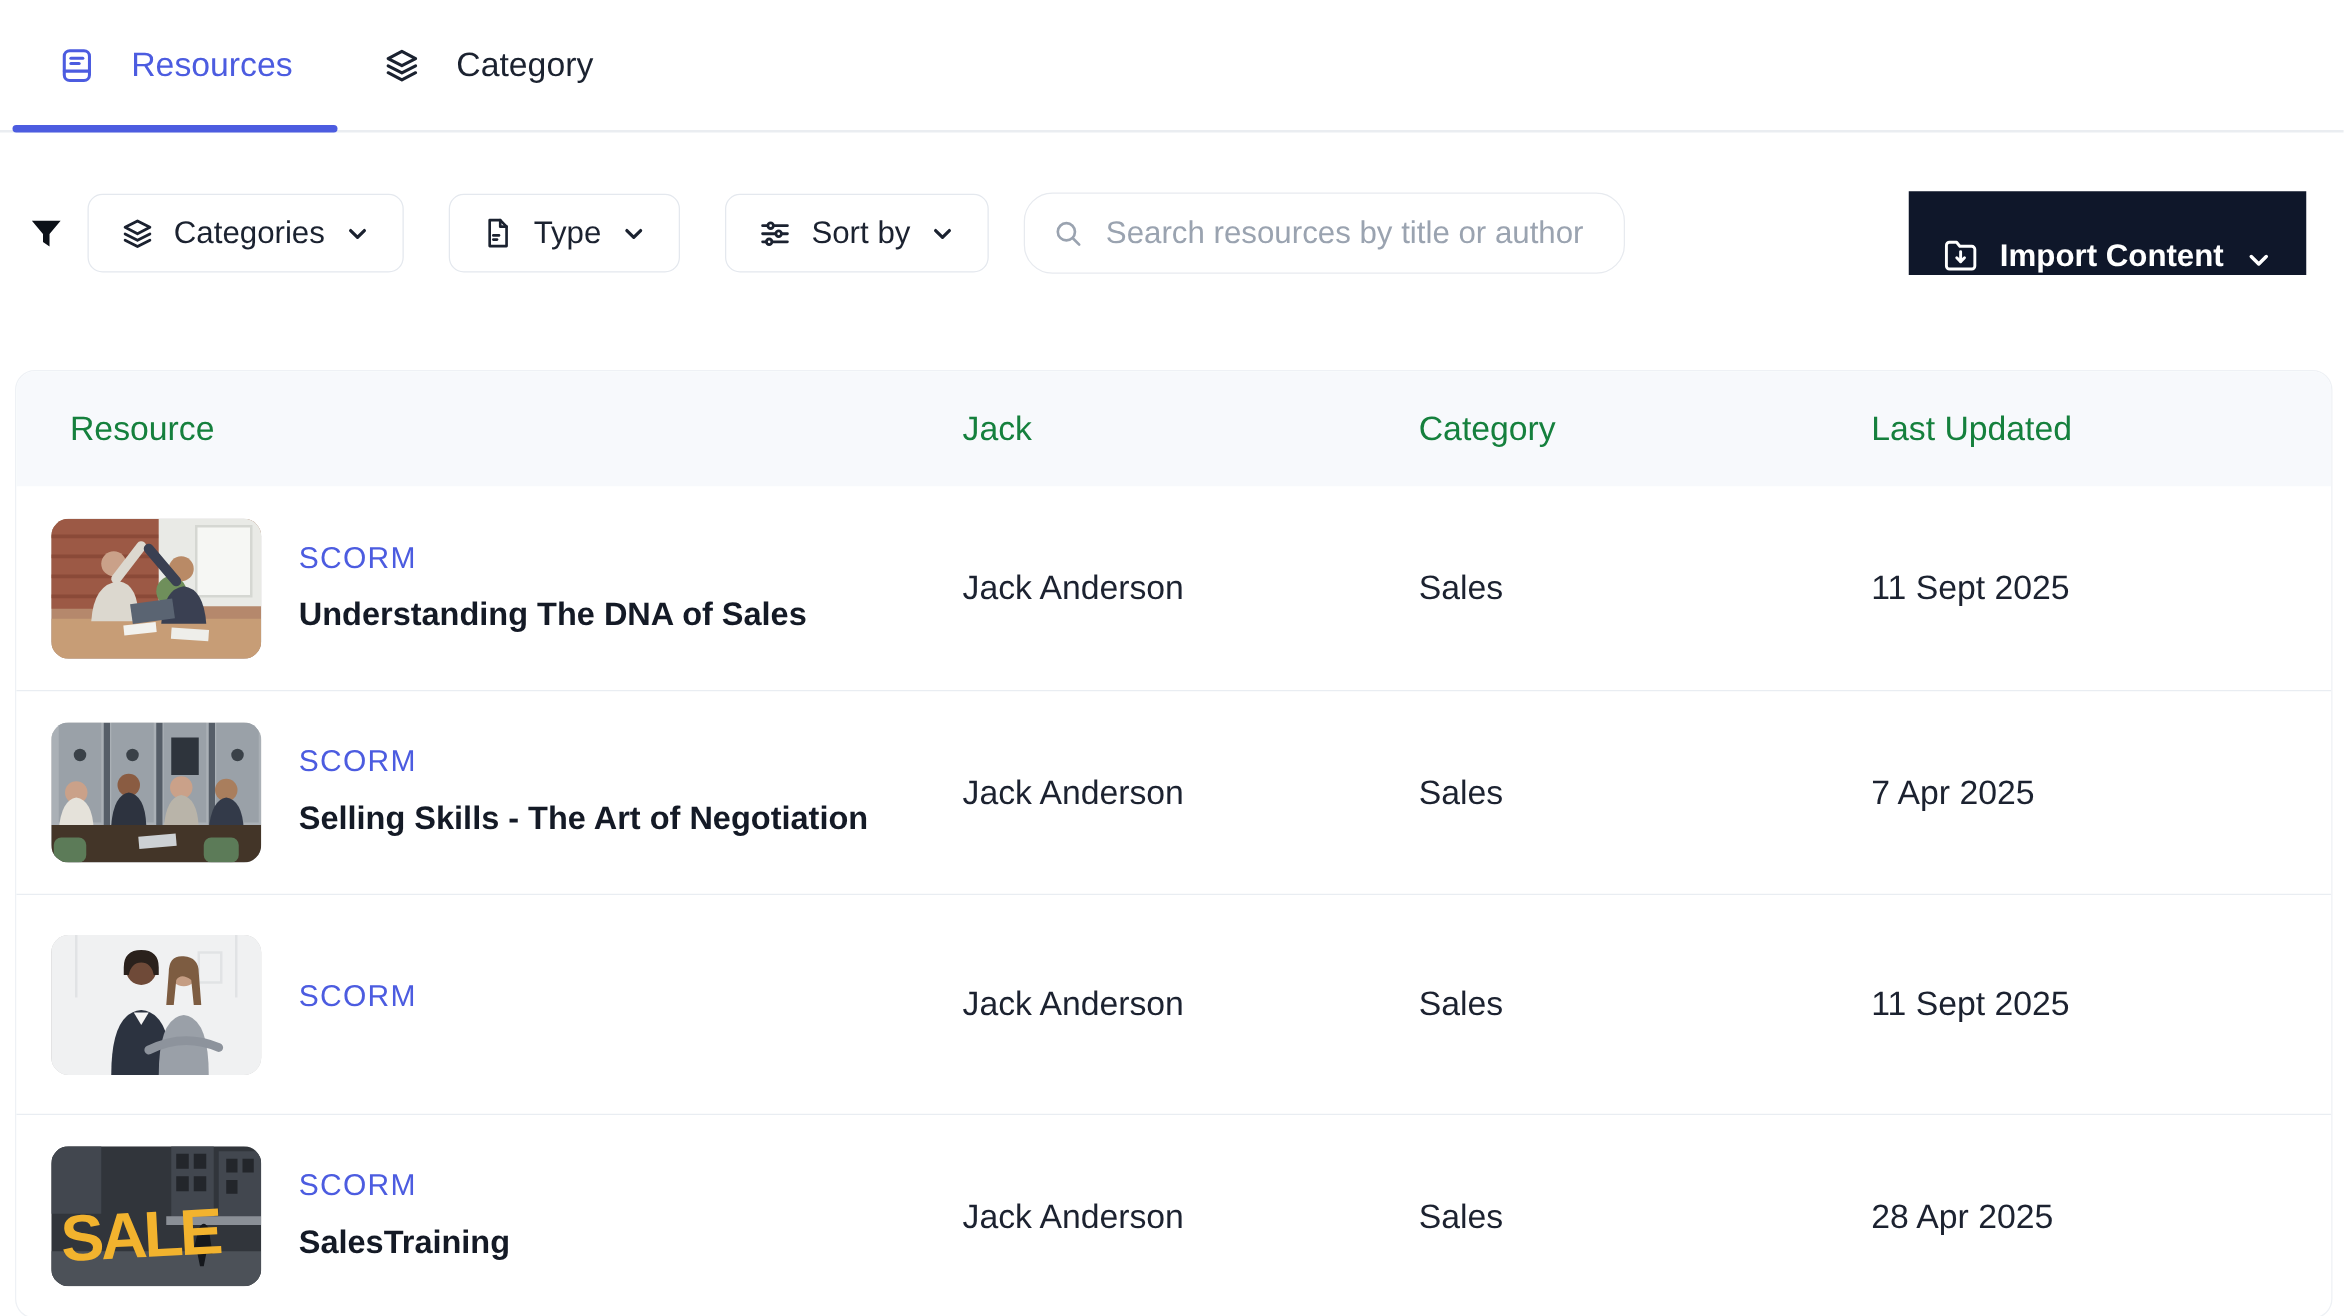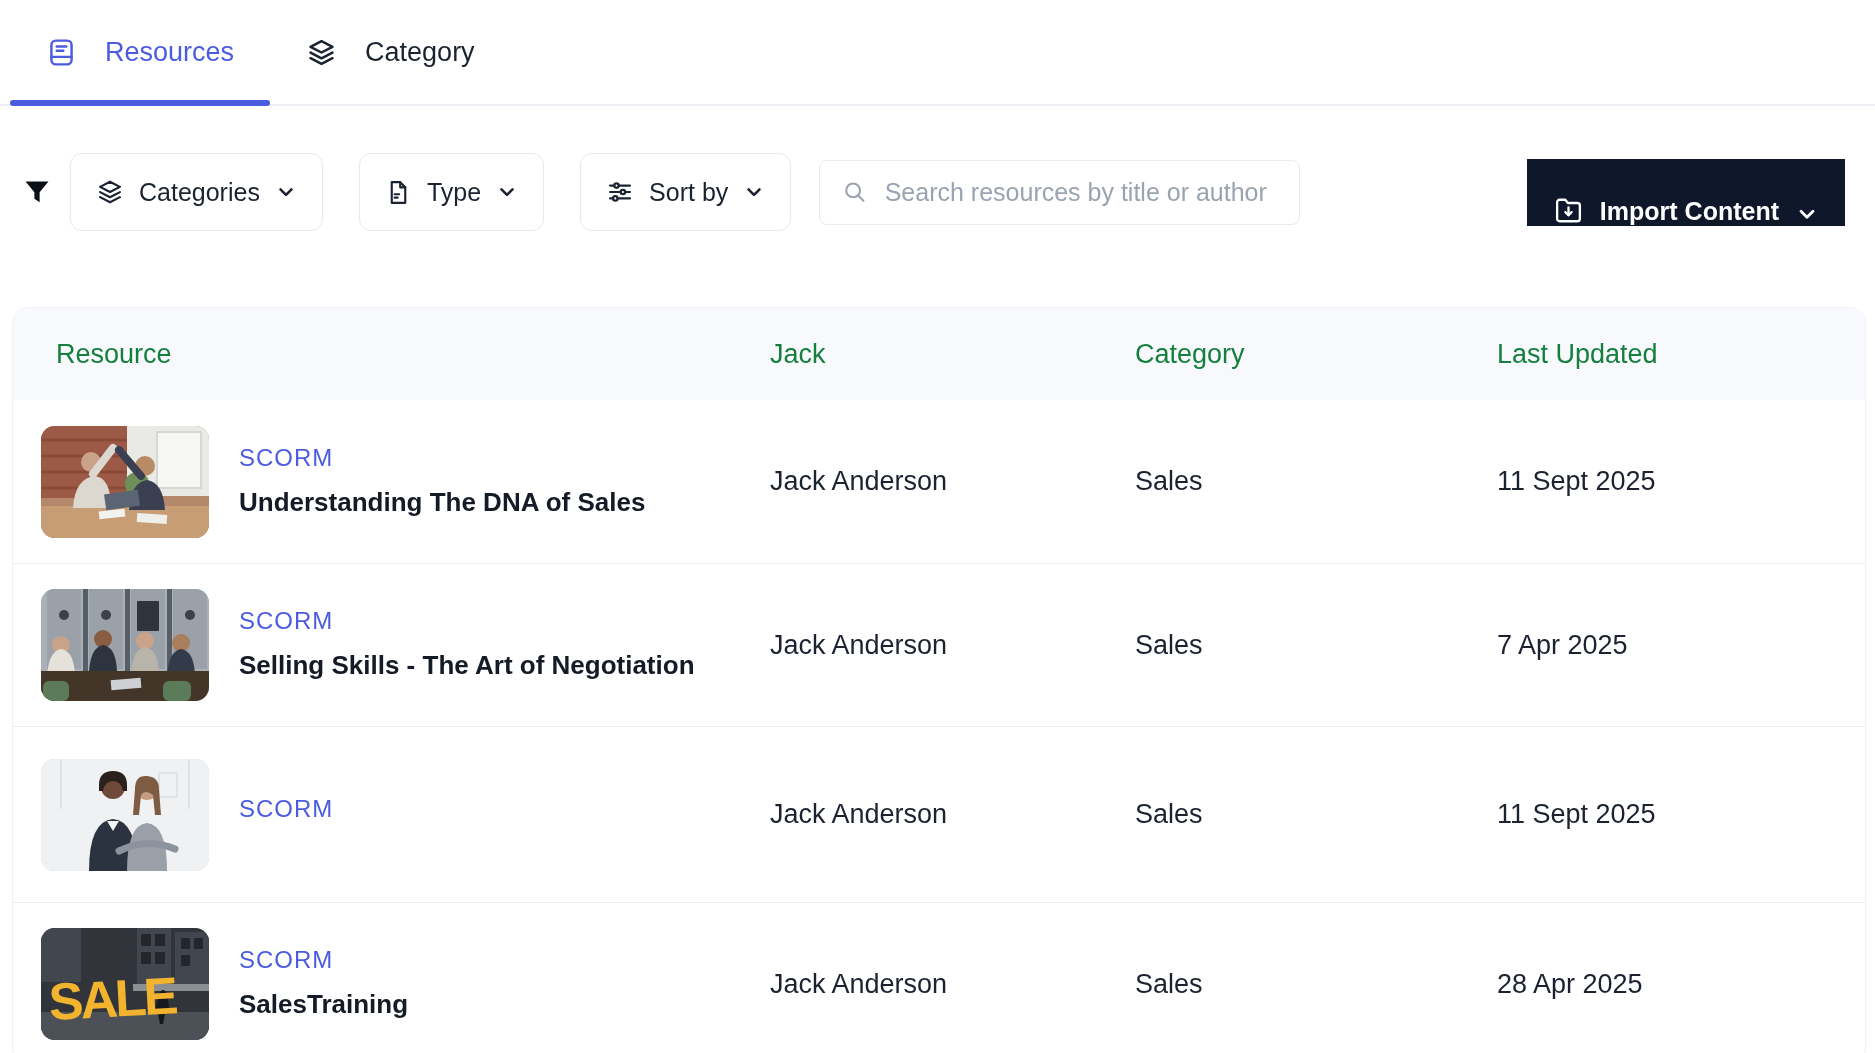--- a/index.html
+++ b/index.html
@@ -22,25 +22,25 @@
   
   .tabbar{height:106px;border-bottom:2px solid #eaedf1;display:flex;align-items:stretch;padding-left:10px;position:relative}
   .tab{display:flex;align-items:center;gap:28px;padding:12px 36px;font-size:27px;font-weight:500;color:#1b2230;position:relative;cursor:pointer}
   .tab .ticon{width:31px;height:31px;flex:none}
   .tab.active{color:var(--accent)}
   .tab .tab-underline{position:absolute;left:0;right:0;bottom:-2px;height:6px;border-radius:4px;background:var(--accent)}
 
   
   .toolbar{margin-top:47px;padding:0 30px 0 22px;display:flex;align-items:center}
   .funnel{width:30px;height:30px;margin-right:18px;flex:none;cursor:pointer}
-  .filter-btn{height:78px;background:#fff;border:1.5px solid var(--border);border-radius:12px;
+  .filter-btn{height:63px;background:#fff;border:1.5px solid var(--border);border-radius:12px;
     display:flex;align-items:center;gap:15px;padding:0 25px;font-size:25px;font-weight:500;color:#1b2230;cursor:pointer}
   .filter-btn svg{flex:none}
   .mr36{margin-right:36px}.mr28{margin-right:28px}
-  .searchbox{height:65px;width:481px;border:1.5px solid #e7eaef;border-radius:8px;display:flex;align-items:center;gap:15px;padding:0 22px;background:#fff}
+  .searchbox{height:65px;width:481px;border:1.5px solid #e7eaef;border-radius:23px;display:flex;align-items:center;gap:15px;padding:0 22px;background:#fff}
   .searchbox input{border:none;outline:none;font-size:25px;color:#2a3140;width:100%;font-family:inherit;background:transparent}
   .searchbox input::placeholder{color:var(--placeholder)}
   .import-btn{margin-left:auto;height:67px;background:var(--dark-btn);color:#fff;border:none;border-radius:0;
     display:flex;align-items:flex-end;gap:16px;padding:0 26px;font-size:25px;font-weight:700;font-family:inherit;cursor:pointer}
 
   
   .table-card{margin:76px 9px 0 12px;border:1px solid #eef1f5;border-radius:16px;overflow:hidden;background:#fff}
   .grid{display:grid;grid-template-columns:757px 365px 362px 1fr;align-items:center}
   .thead{background:var(--head-bg);height:92px;font-size:27px;font-weight:500;color:#15803d}
   .thead .th:first-child{padding-left:43px}

